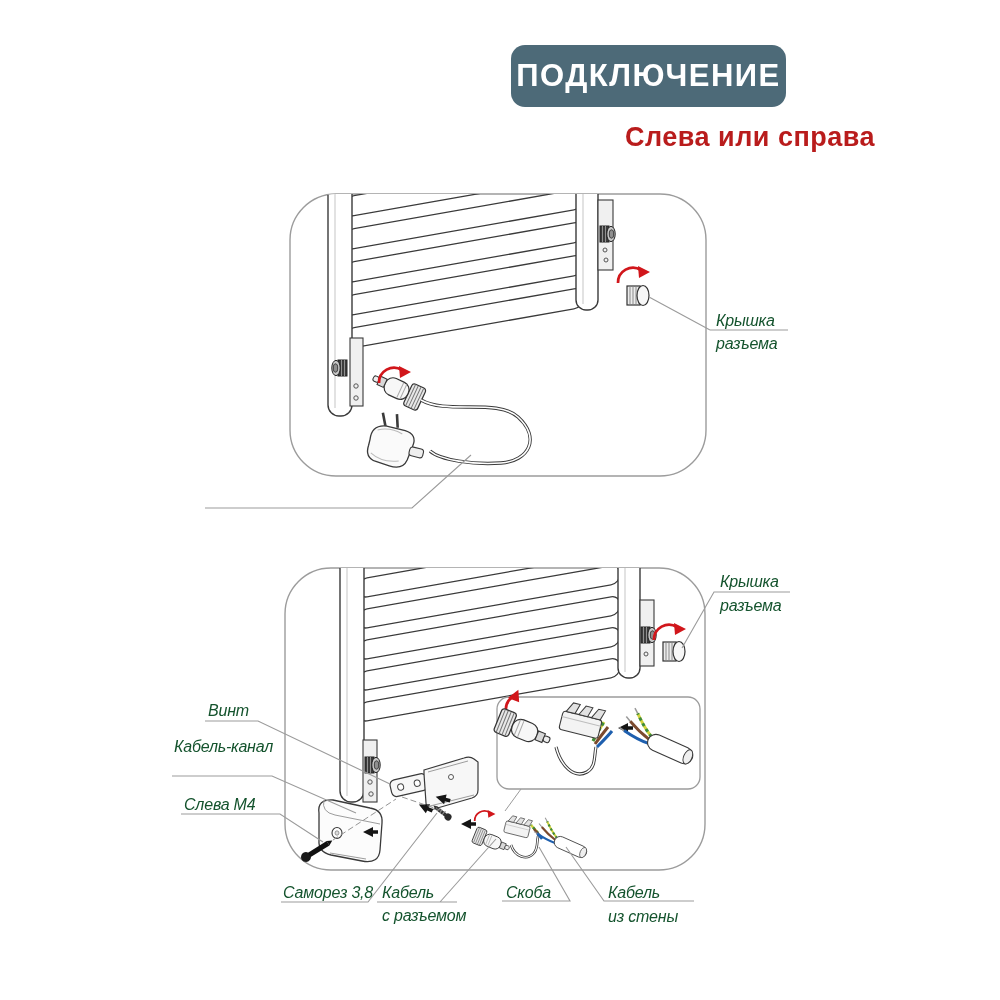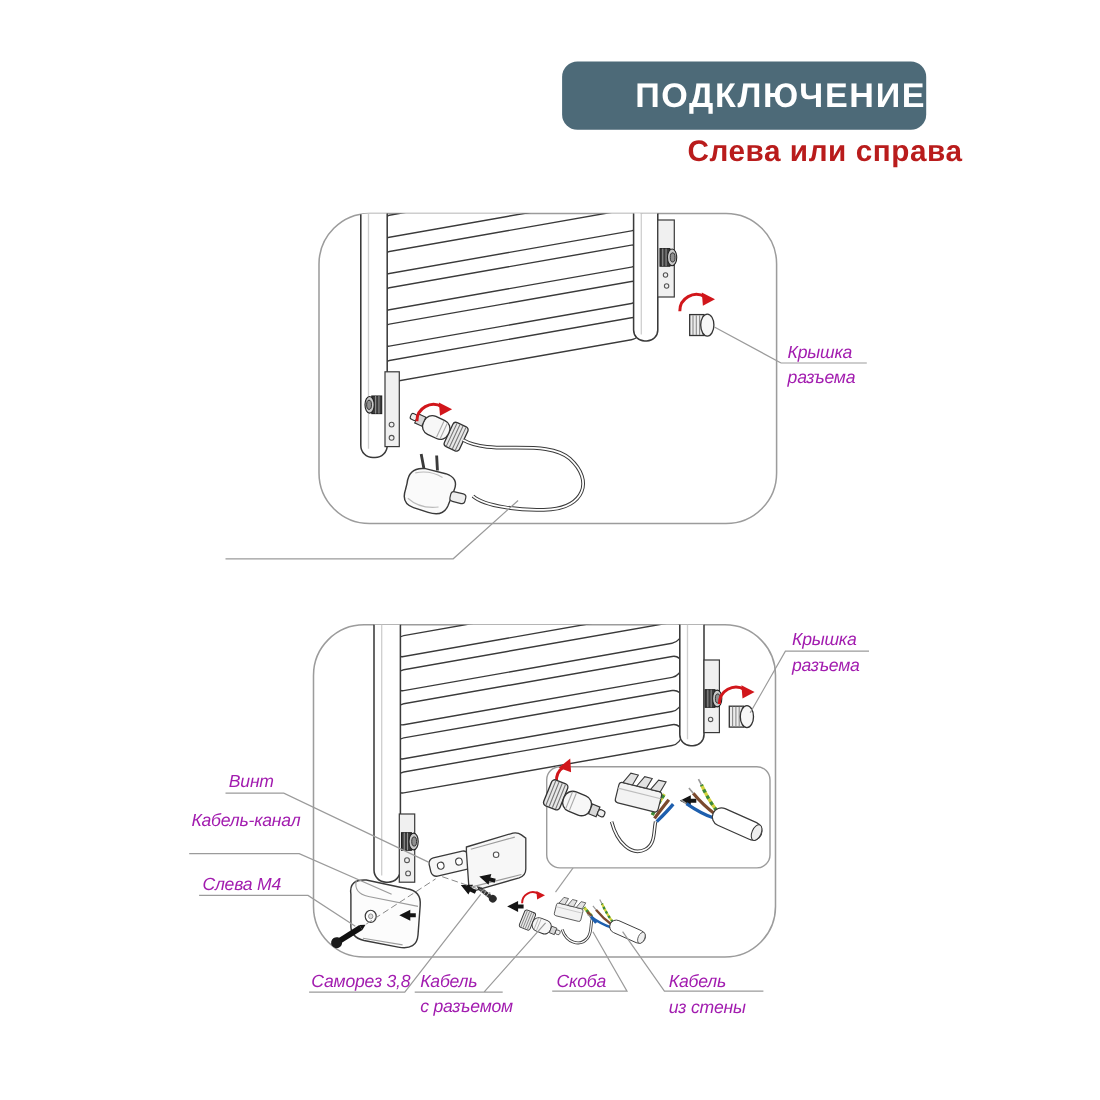--- a/index.html
+++ b/index.html
@@ -1,26 +1,26 @@
 <!DOCTYPE html>
 <html><head>
 <meta charset="utf-8">
 <style>
   html,body{margin:0;padding:0;background:#fff;}
   .canvas{position:relative;width:1000px;height:1000px;background:#fff;overflow:hidden;
           font-family:"Liberation Sans",sans-serif;}
-  .badge{position:absolute;left:511px;top:56px;width:331px;height:62px;border-radius:14px;
-         display:flex;align-items:center;justify-content:flex-end;
+  .badge{position:absolute;left:511px;top:45px;width:275px;height:62px;border-radius:14px;
+         display:flex;align-items:center;justify-content:center;
          color:#fff;font-weight:bold;font-size:31px;letter-spacing:1.5px;}
   .subtitle{position:absolute;left:475px;top:122px;width:400px;text-align:right;
             font-weight:bold;font-size:27px;letter-spacing:.5px;color:#b91c1c;}
   svg.panel{position:absolute;}
   .overlay{position:absolute;left:0;top:0;pointer-events:none;}
   .lbl{position:absolute;font-style:italic;font-size:16px;line-height:1.2;
-       color:#a21caf;letter-spacing:-0.2px;white-space:nowrap;}
+       color:#14532d;letter-spacing:-0.2px;white-space:nowrap;}
   .defs{position:absolute;width:0;height:0;}
 </style>
 </head>
 <body>
 
 <div class="canvas">
 
   <svg class="defs" aria-hidden="true">
     <defs>
       <g id="redCurl">

